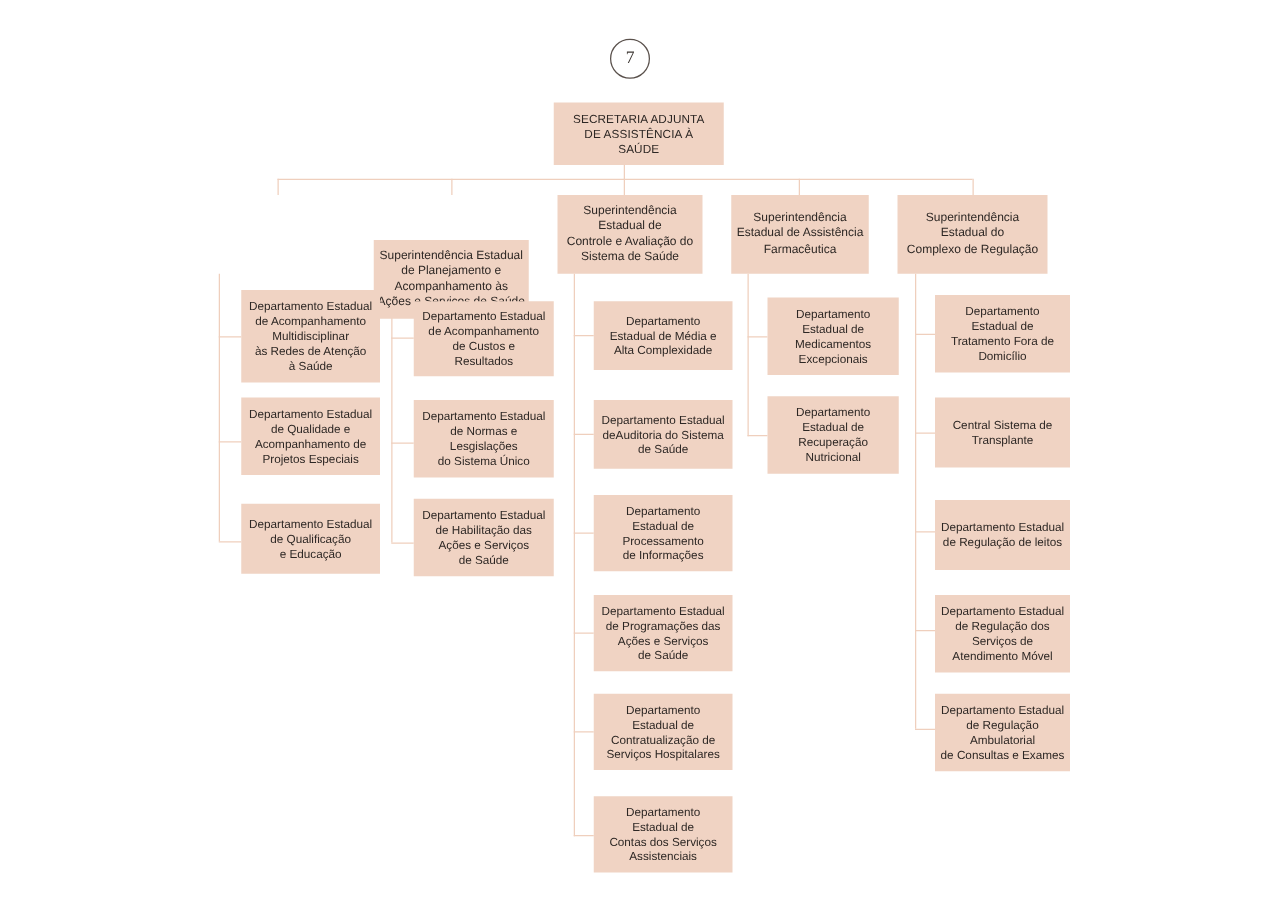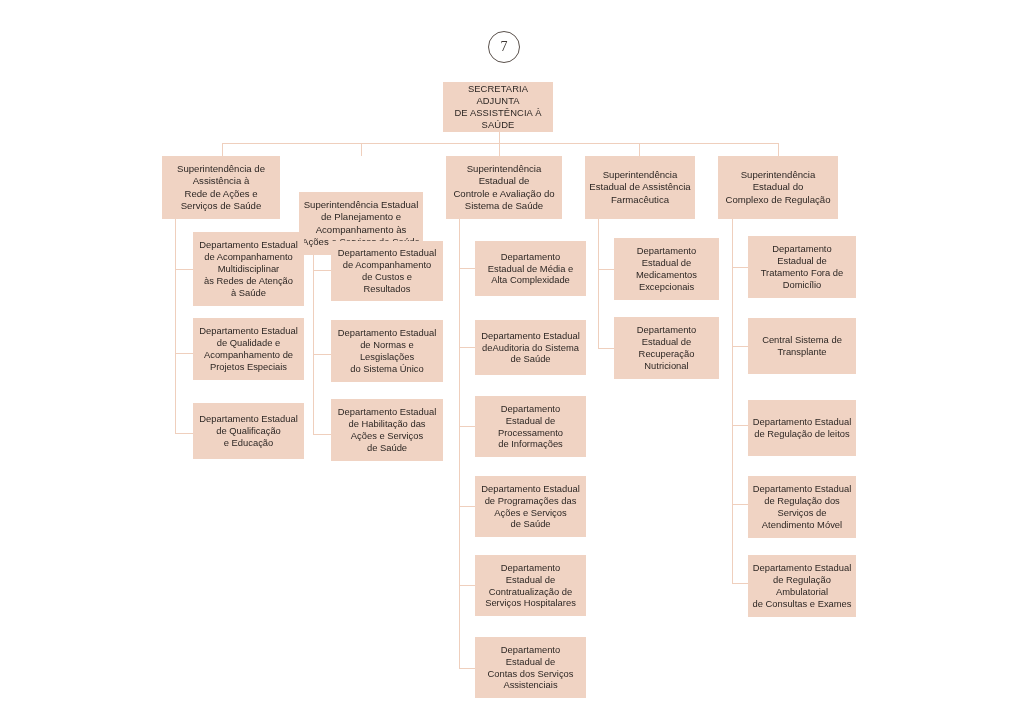--- a/index.html
+++ b/index.html
@@ -106,28 +106,24 @@
   <div class="conn h" style="left:598px; top:269px; width:16px;"></div>
   <div class="conn h" style="left:598px; top:348px; width:16px;"></div>
 
   <div class="conn v" style="left:732px; top:219px; height:364px;"></div>
   <div class="conn h" style="left:732px; top:267px; width:16px;"></div>
   <div class="conn h" style="left:732px; top:346px; width:16px;"></div>
   <div class="conn h" style="left:732px; top:425px; width:16px;"></div>
   <div class="conn h" style="left:732px; top:504px; width:16px;"></div>
   <div class="conn h" style="left:732px; top:583px; width:16px;"></div>
 
-  <div class="node root" style="left:443px; top:82px; width:110px; height:50px;">SECRETARIA ADJUNTA
+  <div class="node root" style="left:443px; top:82px; width:136px; height:50px;">SECRETARIA ADJUNTA
 DE  ASSISTÊNCIA À
 SAÚDE</div>
 
-  <div class="node level2" style="left:162px; top:156px; width:118px; height:63px;">Superintendência de
-Assistência à
-Rede de Ações e
-Serviços de Saúde</div>
   <div class="node level2" style="left:299px; top:156px; width:124px; height:63px;margin-top:36px;">Superintendência Estadual
 de Planejamento e
 Acompanhamento às
 Ações e Serviços de Saúde</div>
   <div class="node level2" style="left:446px; top:156px; width:116px; height:63px;">Superintendência
 Estadual de
 Controle e Avaliação do
 Sistema de Saúde</div>
   <div class="node level2" style="left:585px; top:156px; width:110px; height:63px;">Superintendência
 Estadual de Assistência

